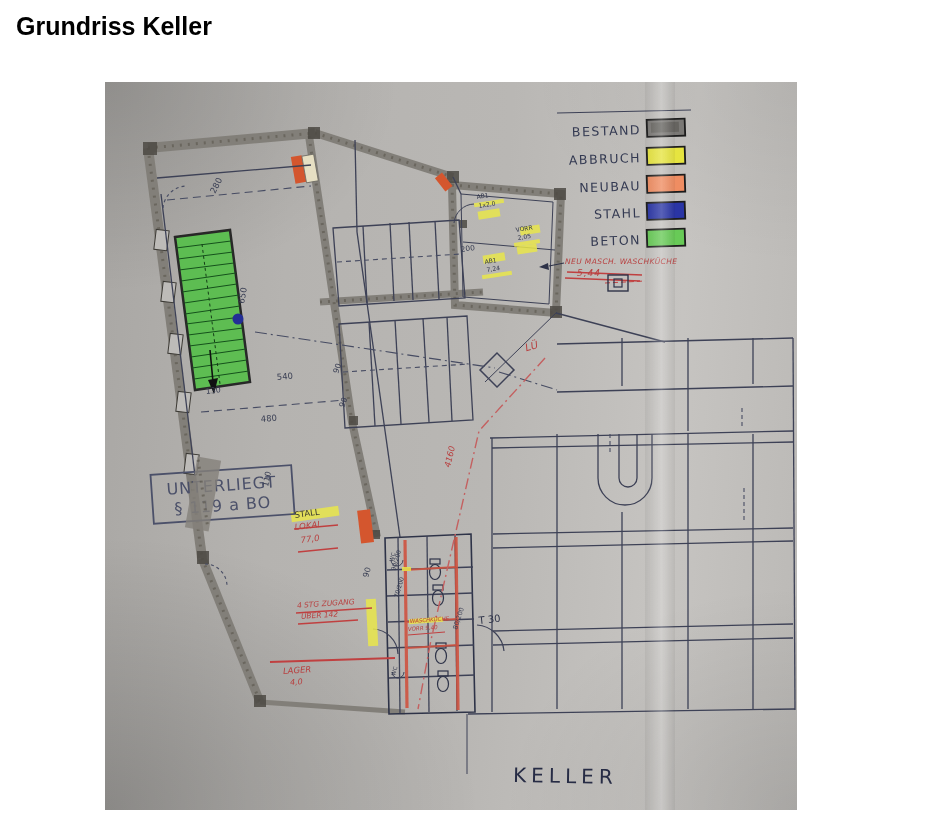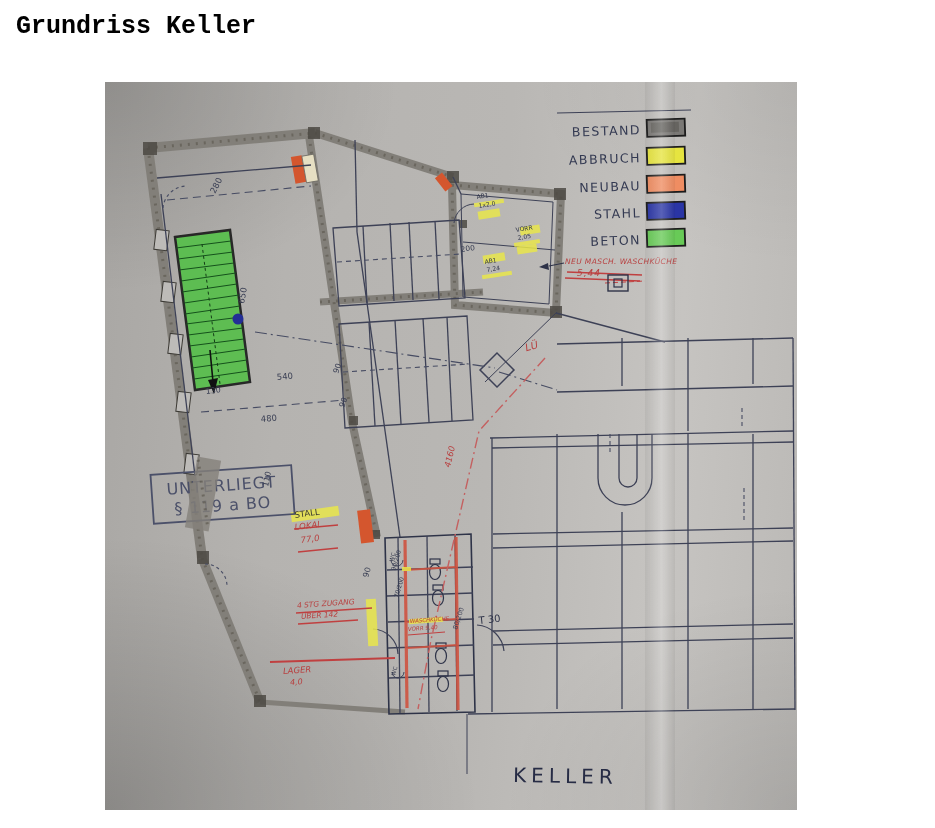--- a/index.html
+++ b/index.html
@@ -1,19 +1,19 @@
 <!DOCTYPE html>
 <html><head>
 <meta charset="utf-8">
 <style>
   html,body{margin:0;padding:0;background:#ffffff;}
   body{width:935px;height:828px;position:relative;overflow:hidden;
        font-family:"Liberation Sans",sans-serif;}
   .page-title{position:absolute;left:16px;top:12px;font-size:25px;font-weight:bold;
-       color:#000;letter-spacing:0px;font-family:Liberation Mono, monospace;}
+       color:#000;letter-spacing:0px;}
   .photo{position:absolute;left:105px;top:82px;width:692px;height:728px;
        background:
         radial-gradient(420px 300px at 0% 0%, rgba(0,0,0,0.15), rgba(0,0,0,0) 70%),
         radial-gradient(520px 380px at 0% 100%, rgba(0,0,0,0.20), rgba(0,0,0,0) 72%),
         radial-gradient(420px 320px at 100% 100%, rgba(0,0,0,0.10), rgba(0,0,0,0) 70%),
         radial-gradient(380px 260px at 100% 0%, rgba(0,0,0,0.06), rgba(0,0,0,0) 70%),
         linear-gradient(94deg,#a9a7a4 0%,#b5b3b0 26%,#b9b7b4 55%,#c6c4c1 80%,#bbb9b6 100%);
   }
   .crease{position:absolute;left:540px;top:0;width:30px;height:100%;
        background:linear-gradient(90deg,rgba(0,0,0,0.05),rgba(255,255,255,0.22) 55%,rgba(0,0,0,0.05));}

